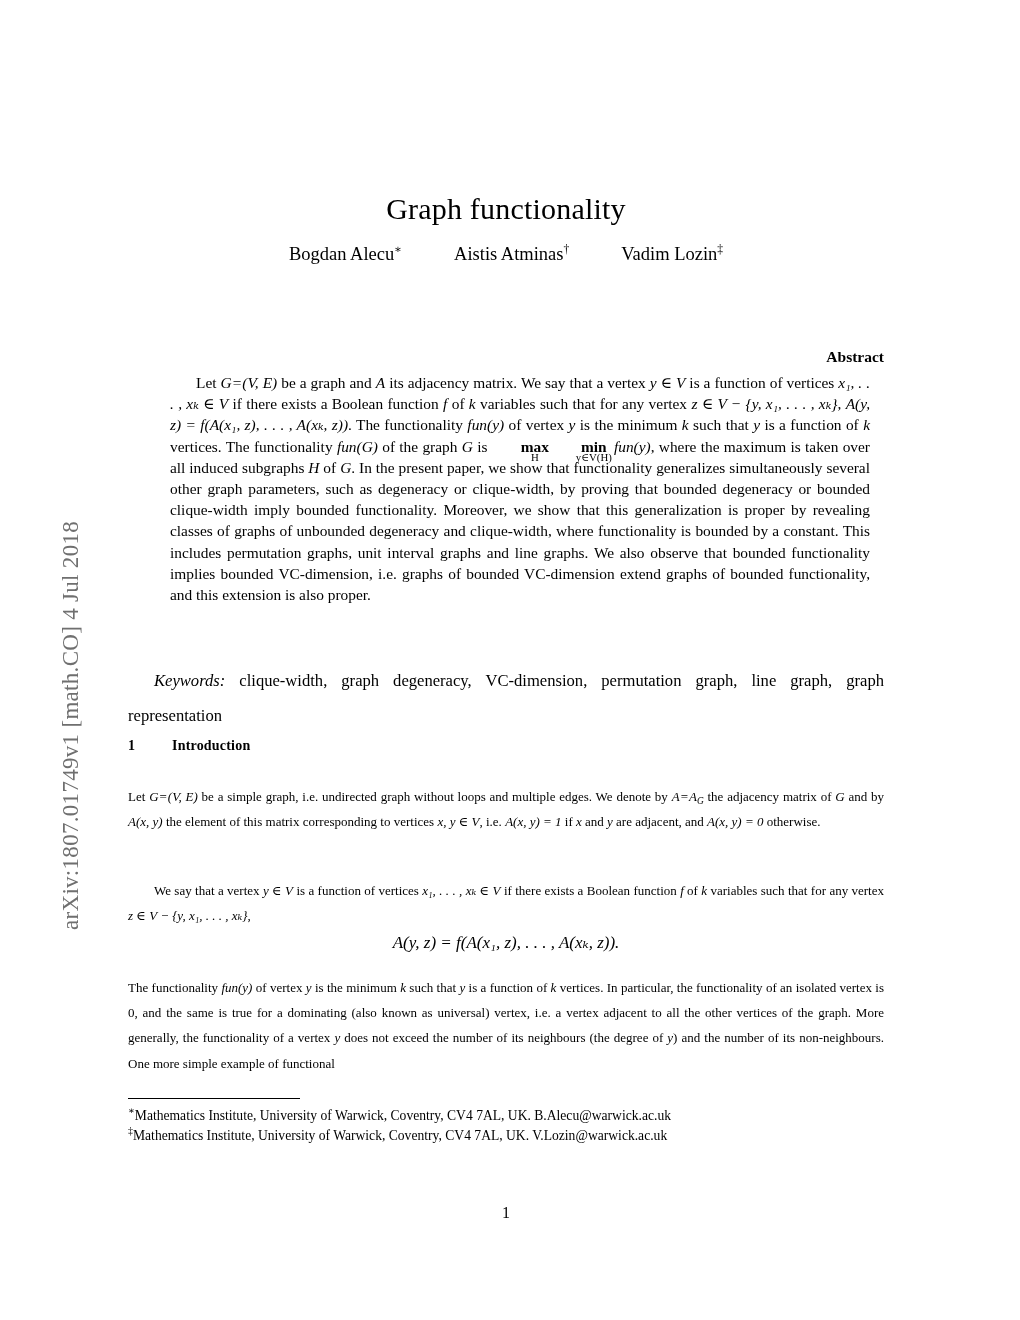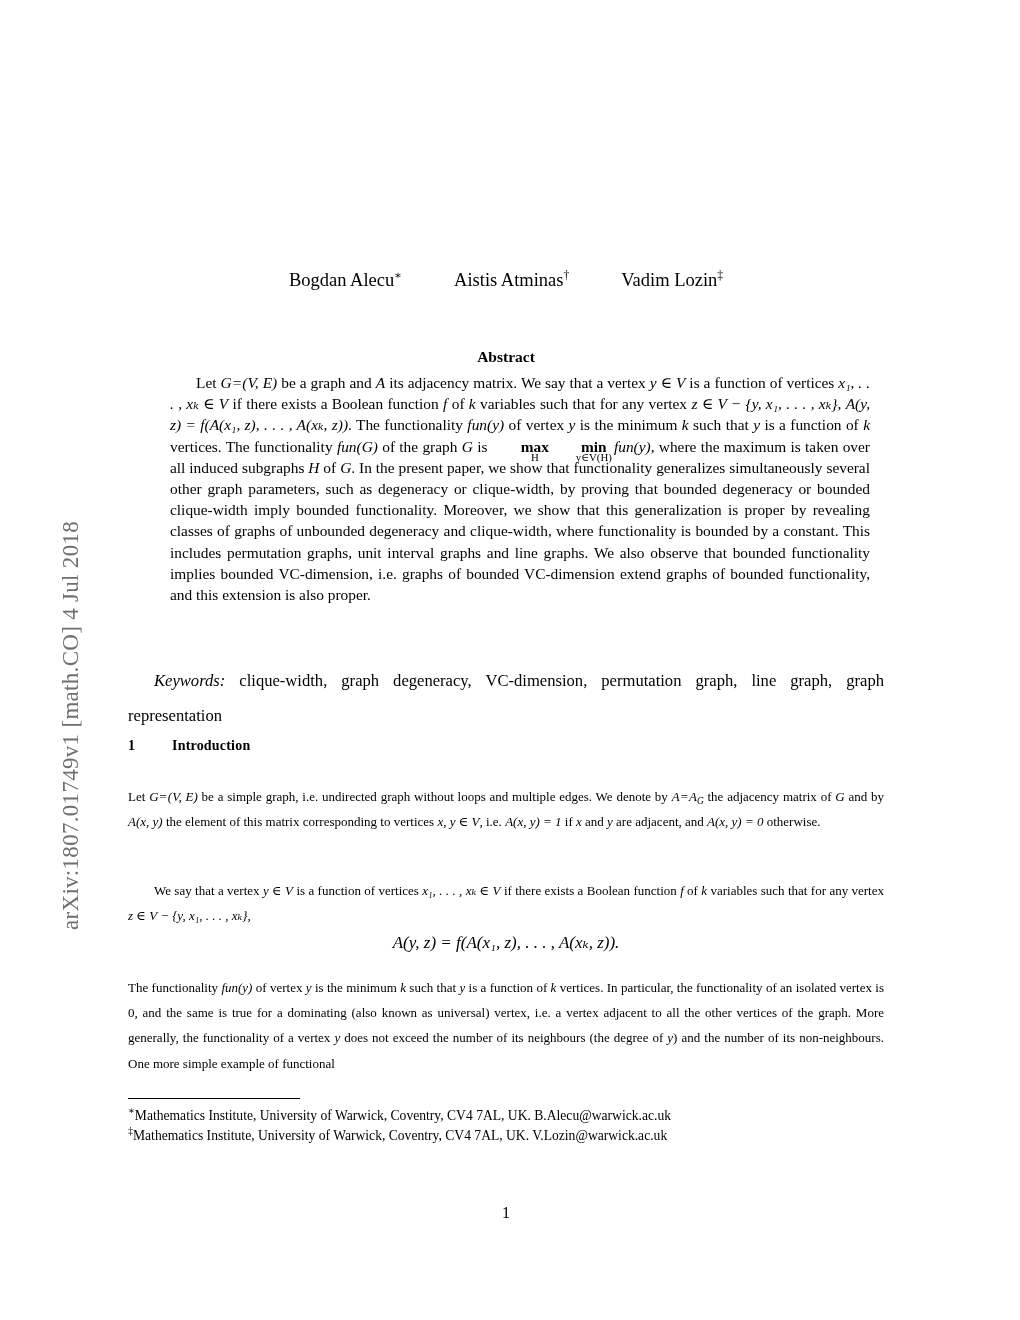--- a/index.html
+++ b/index.html
@@ -52,40 +52,40 @@
     width: 756px;
     text-align: center;
     font-size: 30px;
     line-height: 34px;
     letter-spacing: 0.2px;
   }
 
   .authors {
     position: absolute;
     left: 128px;
-    top: 268px;
+    top: 242px;
     width: 756px;
     text-align: center;
     font-size: 18.5px;
     line-height: 24px;
   }
   .authors .author { display: inline-block; }
   .authors .gap { display: inline-block; width: 52px; }
   sup.fn {
     font-size: 11.5px;
     vertical-align: super;
     line-height: 0;
   }
 
   .abstract-head {
     position: absolute;
     left: 128px;
     top: 348px;
     width: 756px;
-    text-align: center;
+    text-align: right;
     font-size: 15.5px;
     font-weight: bold;
   }
 
   .abstract-body {
     position: absolute;
     left: 170px;
     top: 372px;
     width: 700px;
     font-size: 15.4px;
@@ -202,20 +202,21 @@
     font-size: 16px;
   }
 </style>
 </head>
 <body>
 
 <div id="arxiv-stamp">arXiv:1807.01749v1  [math.CO]  4 Jul 2018</div>
 
 <div id="page">
 
+  <div class="title">Graph functionality</div>
 
   <div class="authors">
     <span class="author"><span>Bogdan Alecu</span><sup class="fn">∗</sup></span><span class="gap"></span><span class="author"><span>Aistis Atminas</span><sup class="fn">†</sup></span><span class="gap"></span><span class="author"><span>Vadim Lozin</span><sup class="fn">‡</sup></span>
   </div>
 
   <div class="abstract-head">Abstract</div>
 
   <div class="abstract-body">
     <p><span>Let </span><span class="mi">G</span><span class="mo">=</span><span class="mi">(V, E)</span><span> be a graph and </span><span class="mi">A</span><span> its adjacency matrix. We say that a vertex </span><span class="mi">y ∈ V</span><span> is a function of vertices </span><span class="mi">x₁, . . . , xₖ ∈ V</span><span> if there exists a Boolean function </span><span class="mi">f</span><span> of </span><span class="mi">k</span><span> variables such that for any vertex </span><span class="mi">z ∈ V − {y, x₁, . . . , xₖ}</span>, <span class="mi">A(y, z) = f(A(x₁, z), . . . , A(xₖ, z))</span><span>. The functionality </span><span class="mi">fun(y)</span><span> of vertex </span><span class="mi">y</span><span> is the minimum </span><span class="mi">k</span><span> such that </span><span class="mi">y</span><span> is a function of </span><span class="mi">k</span><span> vertices. The functionality </span><span class="mi">fun(G)</span><span> of the graph </span><span class="mi">G</span><span> is </span><span class="op-limits"><span class="mtxt">max</span><span class="lim mi">H</span></span><span class="op-limits"><span class="mtxt">min</span><span class="lim mi">y∈V(H)</span></span> <span class="mi">fun(y)</span><span>, where the maximum is taken over all induced subgraphs </span><span class="mi">H</span><span> of </span><span class="mi">G</span><span>. In the present paper, we show that functionality generalizes simultaneously several other graph parameters, such as degeneracy or clique-width, by proving that bounded degeneracy or bounded clique-width imply bounded functionality. Moreover, we show that this generalization is proper by revealing classes of graphs of unbounded degeneracy and clique-width, where functionality is bounded by a constant. This includes permutation graphs, unit interval graphs and line graphs. We also observe that bounded functionality implies bounded VC-dimension, i.e. graphs of bounded VC-dimension extend graphs of bounded functionality, and this extension is also proper.</span></p>
   </div>

